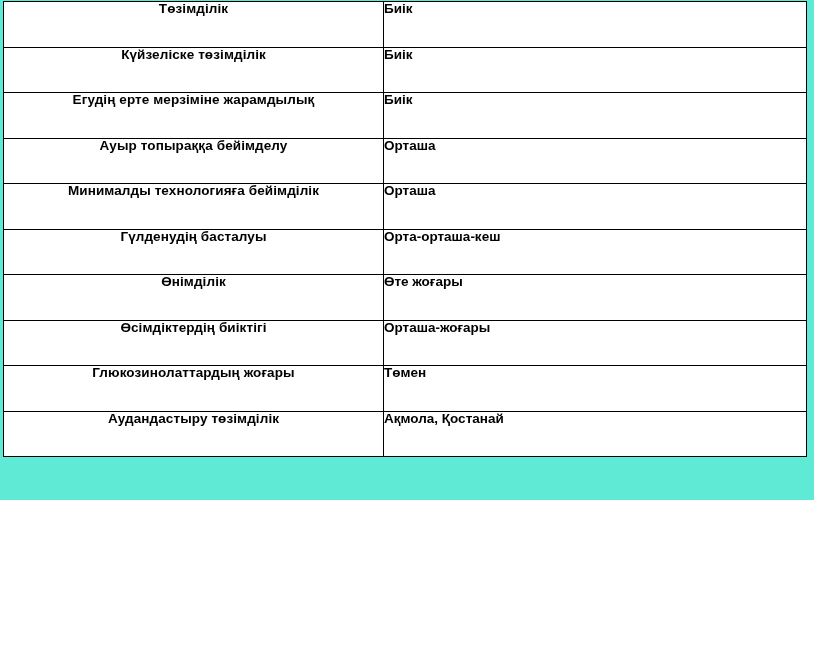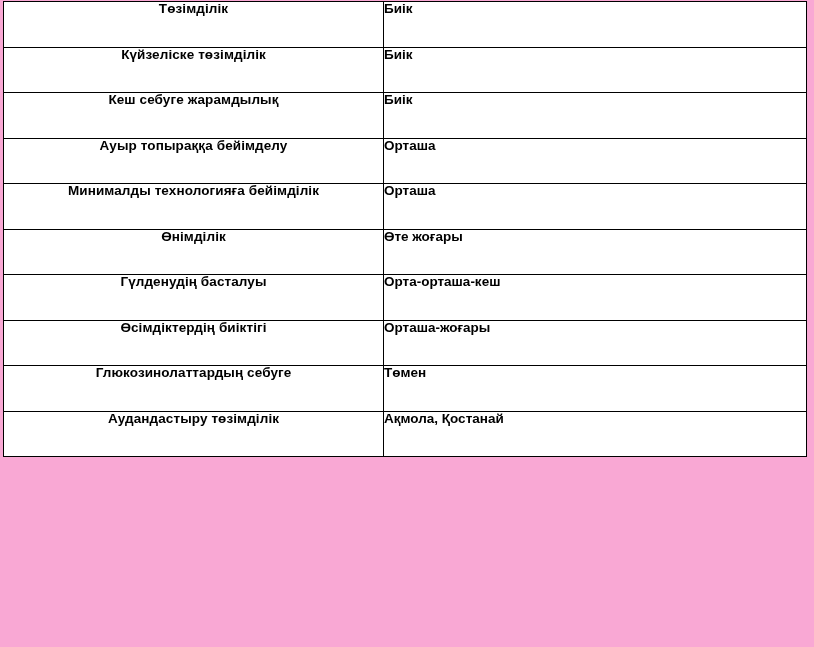--- a/index.html
+++ b/index.html
@@ -13,22 +13,22 @@
     width: 814px;
     height: 647px;
     font-family: "Liberation Sans", "DejaVu Sans", sans-serif;
     color: #000000;
     overflow: hidden;
   }
 
   .sheet {
     position: relative;
     width: 814px;
-    height: 647px;
-    background: #f9a8d4;
+    height: 500px;
+    background: #5eead4;
     box-sizing: border-box;
   }
 
   .spec-table {
     position: absolute;
     left: 3px;
     top: 1px;
     width: 803px;
     border-collapse: collapse;
     table-layout: fixed;
@@ -84,45 +84,45 @@
     <tbody>
         <tr>
           <td class="cell-attr">Төзімділік</td>
           <td class="cell-val">Биік</td>
         </tr>
         <tr>
           <td class="cell-attr">Күйзеліске төзімділік</td>
           <td class="cell-val">Биік</td>
         </tr>
         <tr>
-          <td class="cell-attr">Кеш себуге жарамдылық</td>
+          <td class="cell-attr">Егудің ерте мерзіміне жарамдылық</td>
           <td class="cell-val">Биік</td>
         </tr>
         <tr>
           <td class="cell-attr">Ауыр топыраққа бейімделу</td>
           <td class="cell-val">Орташа</td>
         </tr>
         <tr>
           <td class="cell-attr">Минималды технологияға бейімділік</td>
           <td class="cell-val">Орташа</td>
         </tr>
         <tr>
+          <td class="cell-attr">Гүлденудің басталуы</td>
+          <td class="cell-val">Орта-орташа-кеш</td>
+        </tr>
+        <tr>
           <td class="cell-attr">Өнімділік</td>
           <td class="cell-val">Өте жоғары</td>
-        </tr>
-        <tr>
-          <td class="cell-attr">Гүлденудің басталуы</td>
-          <td class="cell-val">Орта-орташа-кеш</td>
         </tr>
         <tr>
           <td class="cell-attr">Өсімдіктердің биіктігі</td>
           <td class="cell-val">Орташа-жоғары</td>
         </tr>
         <tr>
-          <td class="cell-attr">Глюкозинолаттардың себуге</td>
+          <td class="cell-attr">Глюкозинолаттардың жоғары</td>
           <td class="cell-val">Төмен</td>
         </tr>
         <tr>
           <td class="cell-attr">Аудандастыру төзімділік</td>
           <td class="cell-val">Ақмола, Қостанай</td>
         </tr>
       </tbody>
   </table>
 </div>
 

